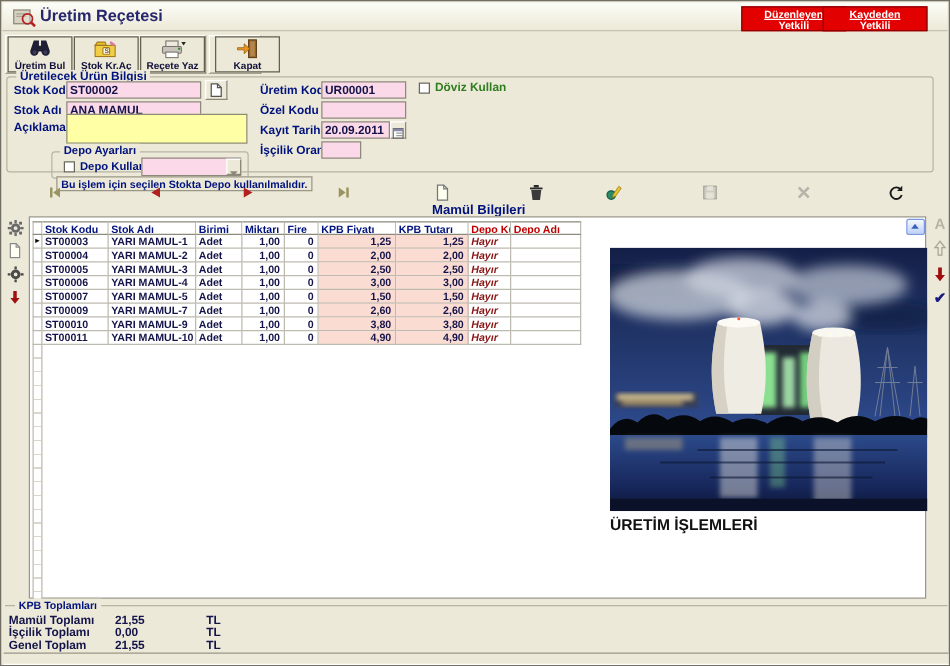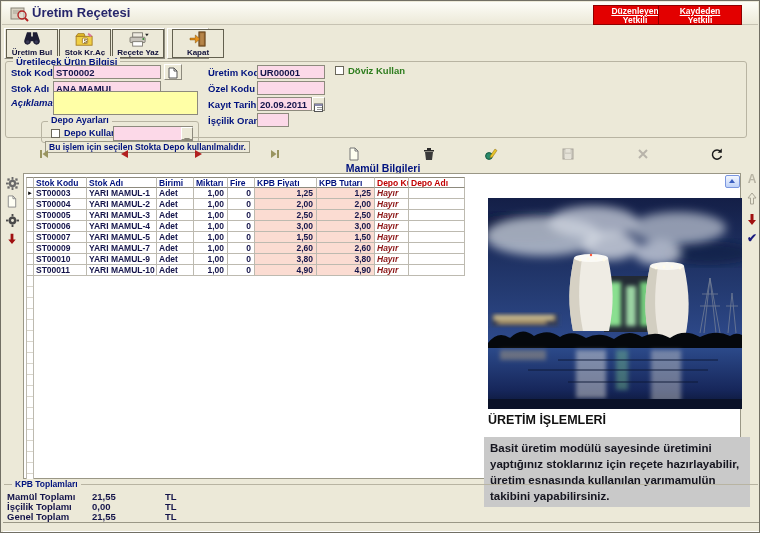--- a/index.html
+++ b/index.html
@@ -154,21 +154,21 @@
       <svg width="10" height="12" viewBox="0 0 10 12">
           <path d="M1 1h5l3 3v7H1z" fill="#fff" stroke="#555"></path>
           <path d="M6 1v3h3" fill="none" stroke="#555"></path>
         </svg>
     </span>
   </div>
 
   <span class="flabel" style="left:10px;top:82px;">Stok Adı</span>
   <div class="field" style="left:52px;top:80px;width:108px;">ANA MAMUL</div>
 
-  <span class="flabel" style="left:10px;top:96px;font-style:italic;">Açıklama</span>
+  <span class="flabel" style="left:10px;top:96px;">Açıklama</span>
   <div class="yellowarea" style="left:52px;top:90px;width:145px;height:24px;"></div>
 
   <div class="groupbox" style="left:40px;top:120px;width:158px;height:22px;"></div>
   <span class="grouplabel" style="left:47px;top:114px;font-size:9px;">Depo Ayarları</span>
   <span class="cb" style="left:50px;top:128px;"></span>
   <span class="flabel" style="left:63px;top:127px;font-size:9px;">Depo Kullan</span>
   <div class="field" style="left:112px;top:125px;width:80px;height:15px;"></div>
   <div class="minibtn" style="left:180px;top:126px;width:12px;height:13px;">
     <span class="tri-dn" style="position:static;display:inline-block;margin-top:4px;"></span>
   </div>
@@ -496,21 +496,20 @@
       <g stroke="#0c1734" stroke-width="1.5" opacity=".6">
         <line x1="70" y1="162" x2="230" y2="162"></line>
           <line x1="40" y1="172" x2="220" y2="172"></line>
           <line x1="80" y1="184" x2="210" y2="184"></line>
       </g>
       <rect x="0" y="201" width="254" height="10" fill="#0a1128"></rect>
     </svg>
   </div>
 
   <div id="side-heading">ÜRETİM İŞLEMLERİ</div>
-  <div id="side-desc">Basit üretim modülü sayesinde üretimini yaptığınız stoklarınız için reçete hazırlayabilir, üretim esnasında kullanılan yarımamulün takibini yapabilirsiniz.</div>
 
   <div id="totalsbox">
     <span id="totals-label">KPB Toplamları</span>
     <div class="trow2" style="top:6px;">
       <span class="lab">Mamül Toplamı</span>
       <span class="val">21,55</span>
       <span class="cur">TL</span>
     </div>
     <div class="trow2" style="top:16px;">
       <span class="lab">İşçilik Toplamı</span>

